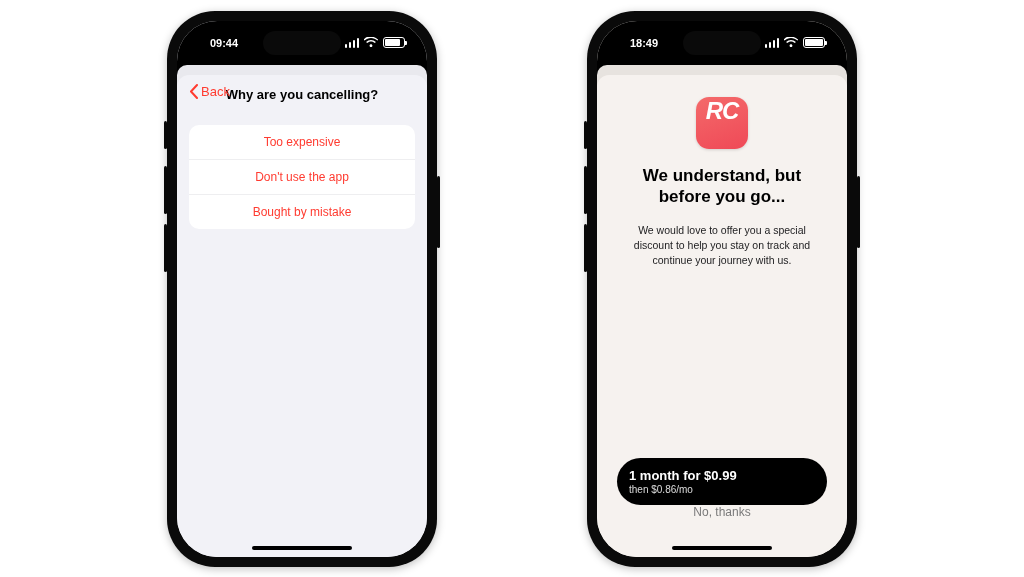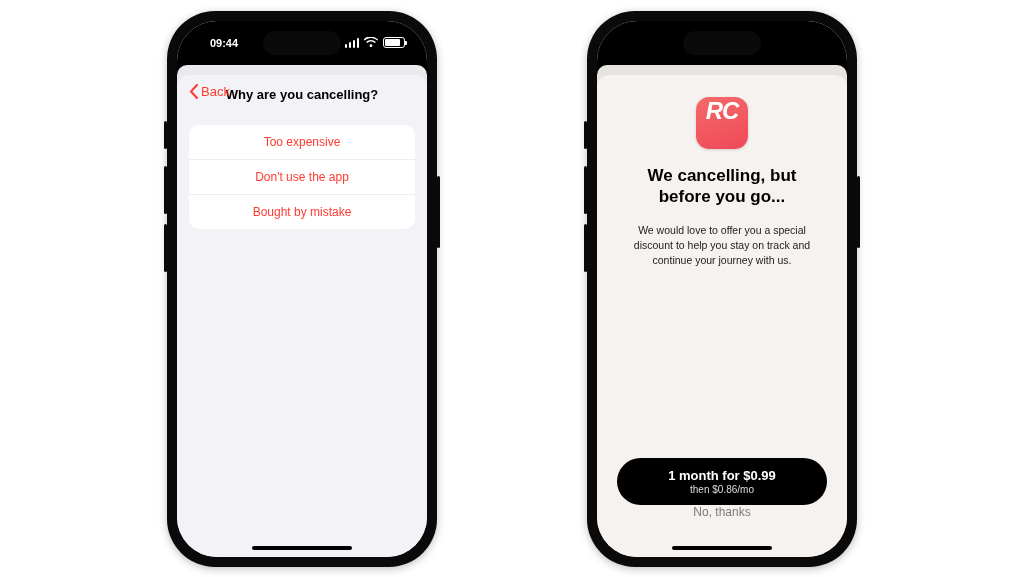--- a/index.html
+++ b/index.html
@@ -183,21 +183,21 @@
     font-size:10.5px; color:#1c1c1e; text-align:center;
     line-height:1.45;
     padding: 0 4px;
   }
   .spacer { flex:1; }
   .cta {
     width: 100%;
     background:#000; color:#fff;
     border-radius: 26px;
     padding: 10px 12px;
-    text-align:center;
+    text-align:left;
   }
   .cta-main { font-size:13px; font-weight:600; }
   .cta-sub  { font-size:10px; opacity:.85; margin-top:1px; }
   .no-thanks {
     font-size:12px; color:#7a7a7a;
   }
 </style>
 </head>
 <body>
 
@@ -256,28 +256,45 @@
 <div class="phone">
   <div class="side-btn btn-left-1"></div>
   <div class="side-btn btn-left-2"></div>
   <div class="side-btn btn-left-3"></div>
   <div class="side-btn btn-right"></div>
 
   <div class="screen bg-cream">
     <div class="dark-top2"></div>
     <div class="island"></div>
 
+    <div class="status-bar dark">
+      <div class="time">18:49</div>
+      <div class="indicators">
+        <div class="signal">
+            <span></span>
+            <span></span>
+            <span></span>
+            <span></span>
+          </div>
+        <svg class="wifi" viewBox="0 0 16 12">
+            <path d="M8 11.2c.9 0 1.6-.7 1.6-1.6S8.9 8 8 8s-1.6.7-1.6 1.6.7 1.6 1.6 1.6zM3.6 6.7C4.8 5.5 6.3 4.9 8 4.9s3.2.6 4.4 1.8l1.2-1.2C12 4 10.1 3.2 8 3.2S4 4 2.4 5.5l1.2 1.2zM.7 3.8C2.7 1.9 5.2.8 8 .8s5.3 1.1 7.3 3l1-1C14 .6 11.1-.7 8-.7S2-.6-.3 2.8l1 1z" fill="currentColor"></path>
+          </svg>
+        <div class="battery">
+            <div class="fill" style="width:100%"></div>
+          </div>
+      </div>
+    </div>
 
     <div class="prev-card" style="background:#e7e3df"></div>
 
     <div class="offer-sheet">
       <div class="app-icon">
         <span>RC</span>
       </div>
-      <div class="offer-title">We cancelling, but before you go...</div>
+      <div class="offer-title">We understand, but before you go...</div>
       <div class="offer-body">We would love to offer you a special discount to help you stay on track and continue your journey with us.</div>
       <div class="spacer"></div>
       <div class="cta">
         <div class="cta-main">1 month for $0.99</div>
         <div class="cta-sub">then $0.86/mo</div>
       </div>
       <div class="no-thanks">No, thanks</div>
     </div>
 
     <div class="home-indicator"></div>

